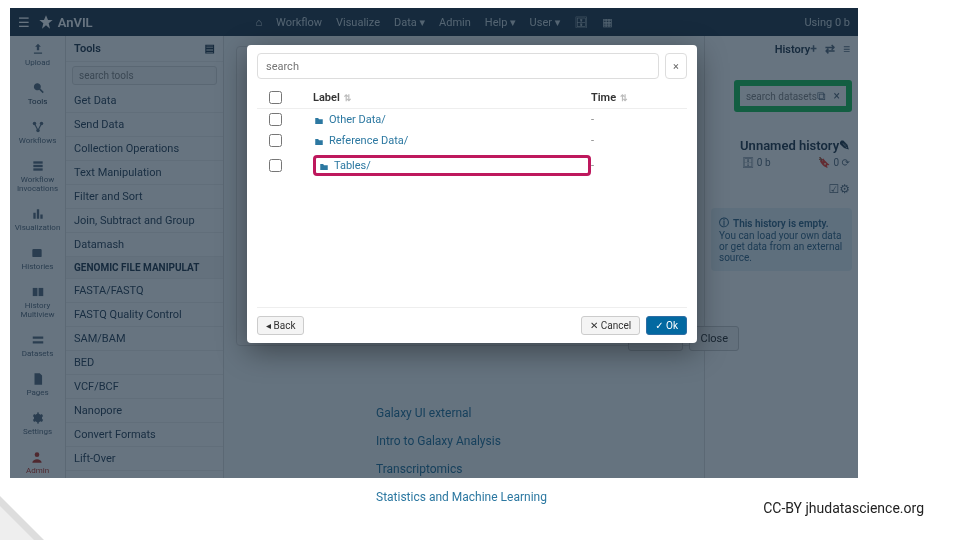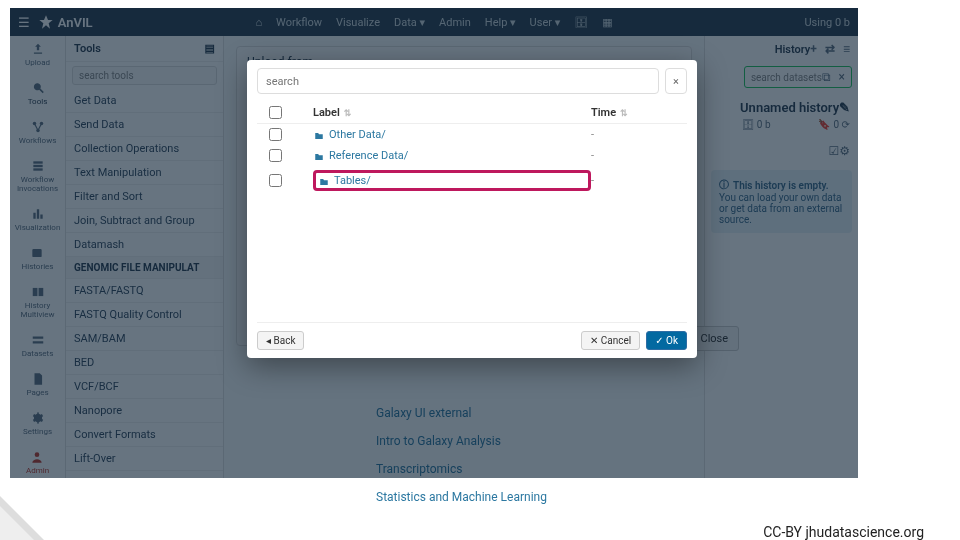--- a/index.html
+++ b/index.html
@@ -32,30 +32,30 @@
   .center { flex: 1; padding: 10px 12px; background:#fafbfc; position:relative; }
   .upload-panel { background:#fff; border:1px solid #e0e0e0; border-radius:4px; padding: 8px 10px; height:300px; }
   .upload-title { font-size:12px; color:#2c3e50; }
   .tabbar { margin-top:10px; display:flex; gap:6px; font-size:11px;}
   .tabbar .tab { padding:4px 10px; border:1px solid #ddd; border-bottom:none; border-radius:3px 3px 0 0; background:#f7f7f7;}
   .link-list { margin-top:60px; font-size:12px; color:#2c78a1; display:flex; flex-direction:column; gap:14px; padding-left:140px;}
   .link-list div { cursor:pointer; }
 
   .right-panel { width: 154px; background:#fff; border-left:1px solid #e0e0e0; font-size:11px; color:#2c3e50; display:flex; flex-direction:column;align-items:flex-end;}
   .hist-head { padding:6px 8px; font-weight:600; display:flex; justify-content:space-between; align-items:center;}
-  .hist-search { margin:4px 6px; padding:3px 6px; border:1px solid #22c55e; border-radius:3px; font-size:10px; color:#888; display:flex; justify-content:space-between; align-items:center;}
+  .hist-search { margin:18px 6px; padding:3px 6px; border:6px solid #22c55e; border-radius:3px; font-size:10px; color:#888; display:flex; justify-content:space-between; align-items:center;}
   .hist-name { padding:8px 8px 4px; font-weight:600; font-size:13px; display:flex; justify-content:space-between; align-items:center;}
   .hist-stats { padding:0 8px 6px; font-size:10px; color:#5f7080; display:flex; justify-content:space-between;gap:48px;}
   .hist-empty { margin:8px 6px; padding:8px; background:#e8f1f8; border-radius:4px; font-size:10px; color:#3b6a8a;}
   .hist-empty .bold { font-weight:600; display:flex; align-items:center; gap:4px;}
   .hist-bar { height:4px; background:#1f6f3e;}
   .tagline { padding:4px 8px; display:flex; justify-content:space-between; font-size:12px; color:#5f7080;}
 
   
-  .modal { position:absolute; left:237px; top:52px; width:450px; height:298px; background:#fff; border-radius:4px; box-shadow:0 8px 30px rgba(0,0,0,0.4); z-index:10; display:flex; flex-direction:column; padding:8px 10px; font-size:11px;}
+  .modal { position:absolute; left:237px; top:37px; width:450px; height:298px; background:#fff; border-radius:4px; box-shadow:0 8px 30px rgba(0,0,0,0.4); z-index:10; display:flex; flex-direction:column; padding:8px 10px; font-size:11px;}
   .search-row { display:flex; gap:6px; margin-bottom:8px;}
   .search-row input { flex:1; border:1px solid #ddd; border-radius:4px; padding:5px 8px; font-size:11px;}
   .close-x { width:22px; height:26px; border:1px solid #ddd; border-radius:4px; display:flex; align-items:center; justify-content:center; color:#666; cursor:pointer;}
   .tbl-head { display:flex; align-items:center; padding:4px 6px; font-weight:600; color:#333; border-bottom:1px solid #eee;}
   .col-chk { width:24px; display:flex; justify-content:center;}
   .col-chk input { accent-color:#337ab7; }
   .col-icn { width:26px; }
   .col-lbl { flex:1;}
   .col-time { width:90px; text-align:left;}
   .sort { color:#bbb; font-size:9px; margin-left:4px; }
@@ -65,21 +65,21 @@
   .tbl-row .col-time { color:#888;}
   .highlight { border:3px solid #be185d; border-radius:4px; padding:1px 2px; }
   .modal-foot { margin-top:auto; display:flex; justify-content:space-between; padding-top:8px; border-top:1px solid #eee;}
   .btn { padding:3px 8px; font-size:10px; border-radius:3px; cursor:pointer; border:1px solid #ccc; background:#f4f4f4; color:#333;}
   .btn-primary { background:#0369a1; color:#fff; border-color:#2e6da4;}
   .btn-group { display:flex; gap:6px; }
 
   .behind-buttons { position:absolute; left:618px; top:318px; display:flex; gap:6px; z-index:4;}
   .behind-buttons .btn { font-size:11px; padding:5px 10px; }
 
-  .attrib { position:absolute; right:36px; bottom:0; font-size:14px; color:#222;}
+  .attrib { position:absolute; right:36px; bottom:24px; font-size:14px; color:#222;}
   .corner { position:absolute; left:0; bottom:0; width:44px; height:44px; }
   .corner svg { width:44px; height:44px; fill:#ddd; }
   .icon-row { display:flex; gap:8px; color:#5f7080; font-size:12px;}
   .icon-row span { cursor:pointer;}
 </style>
 </head>
 <body>
 
 <div class="shot">
 

